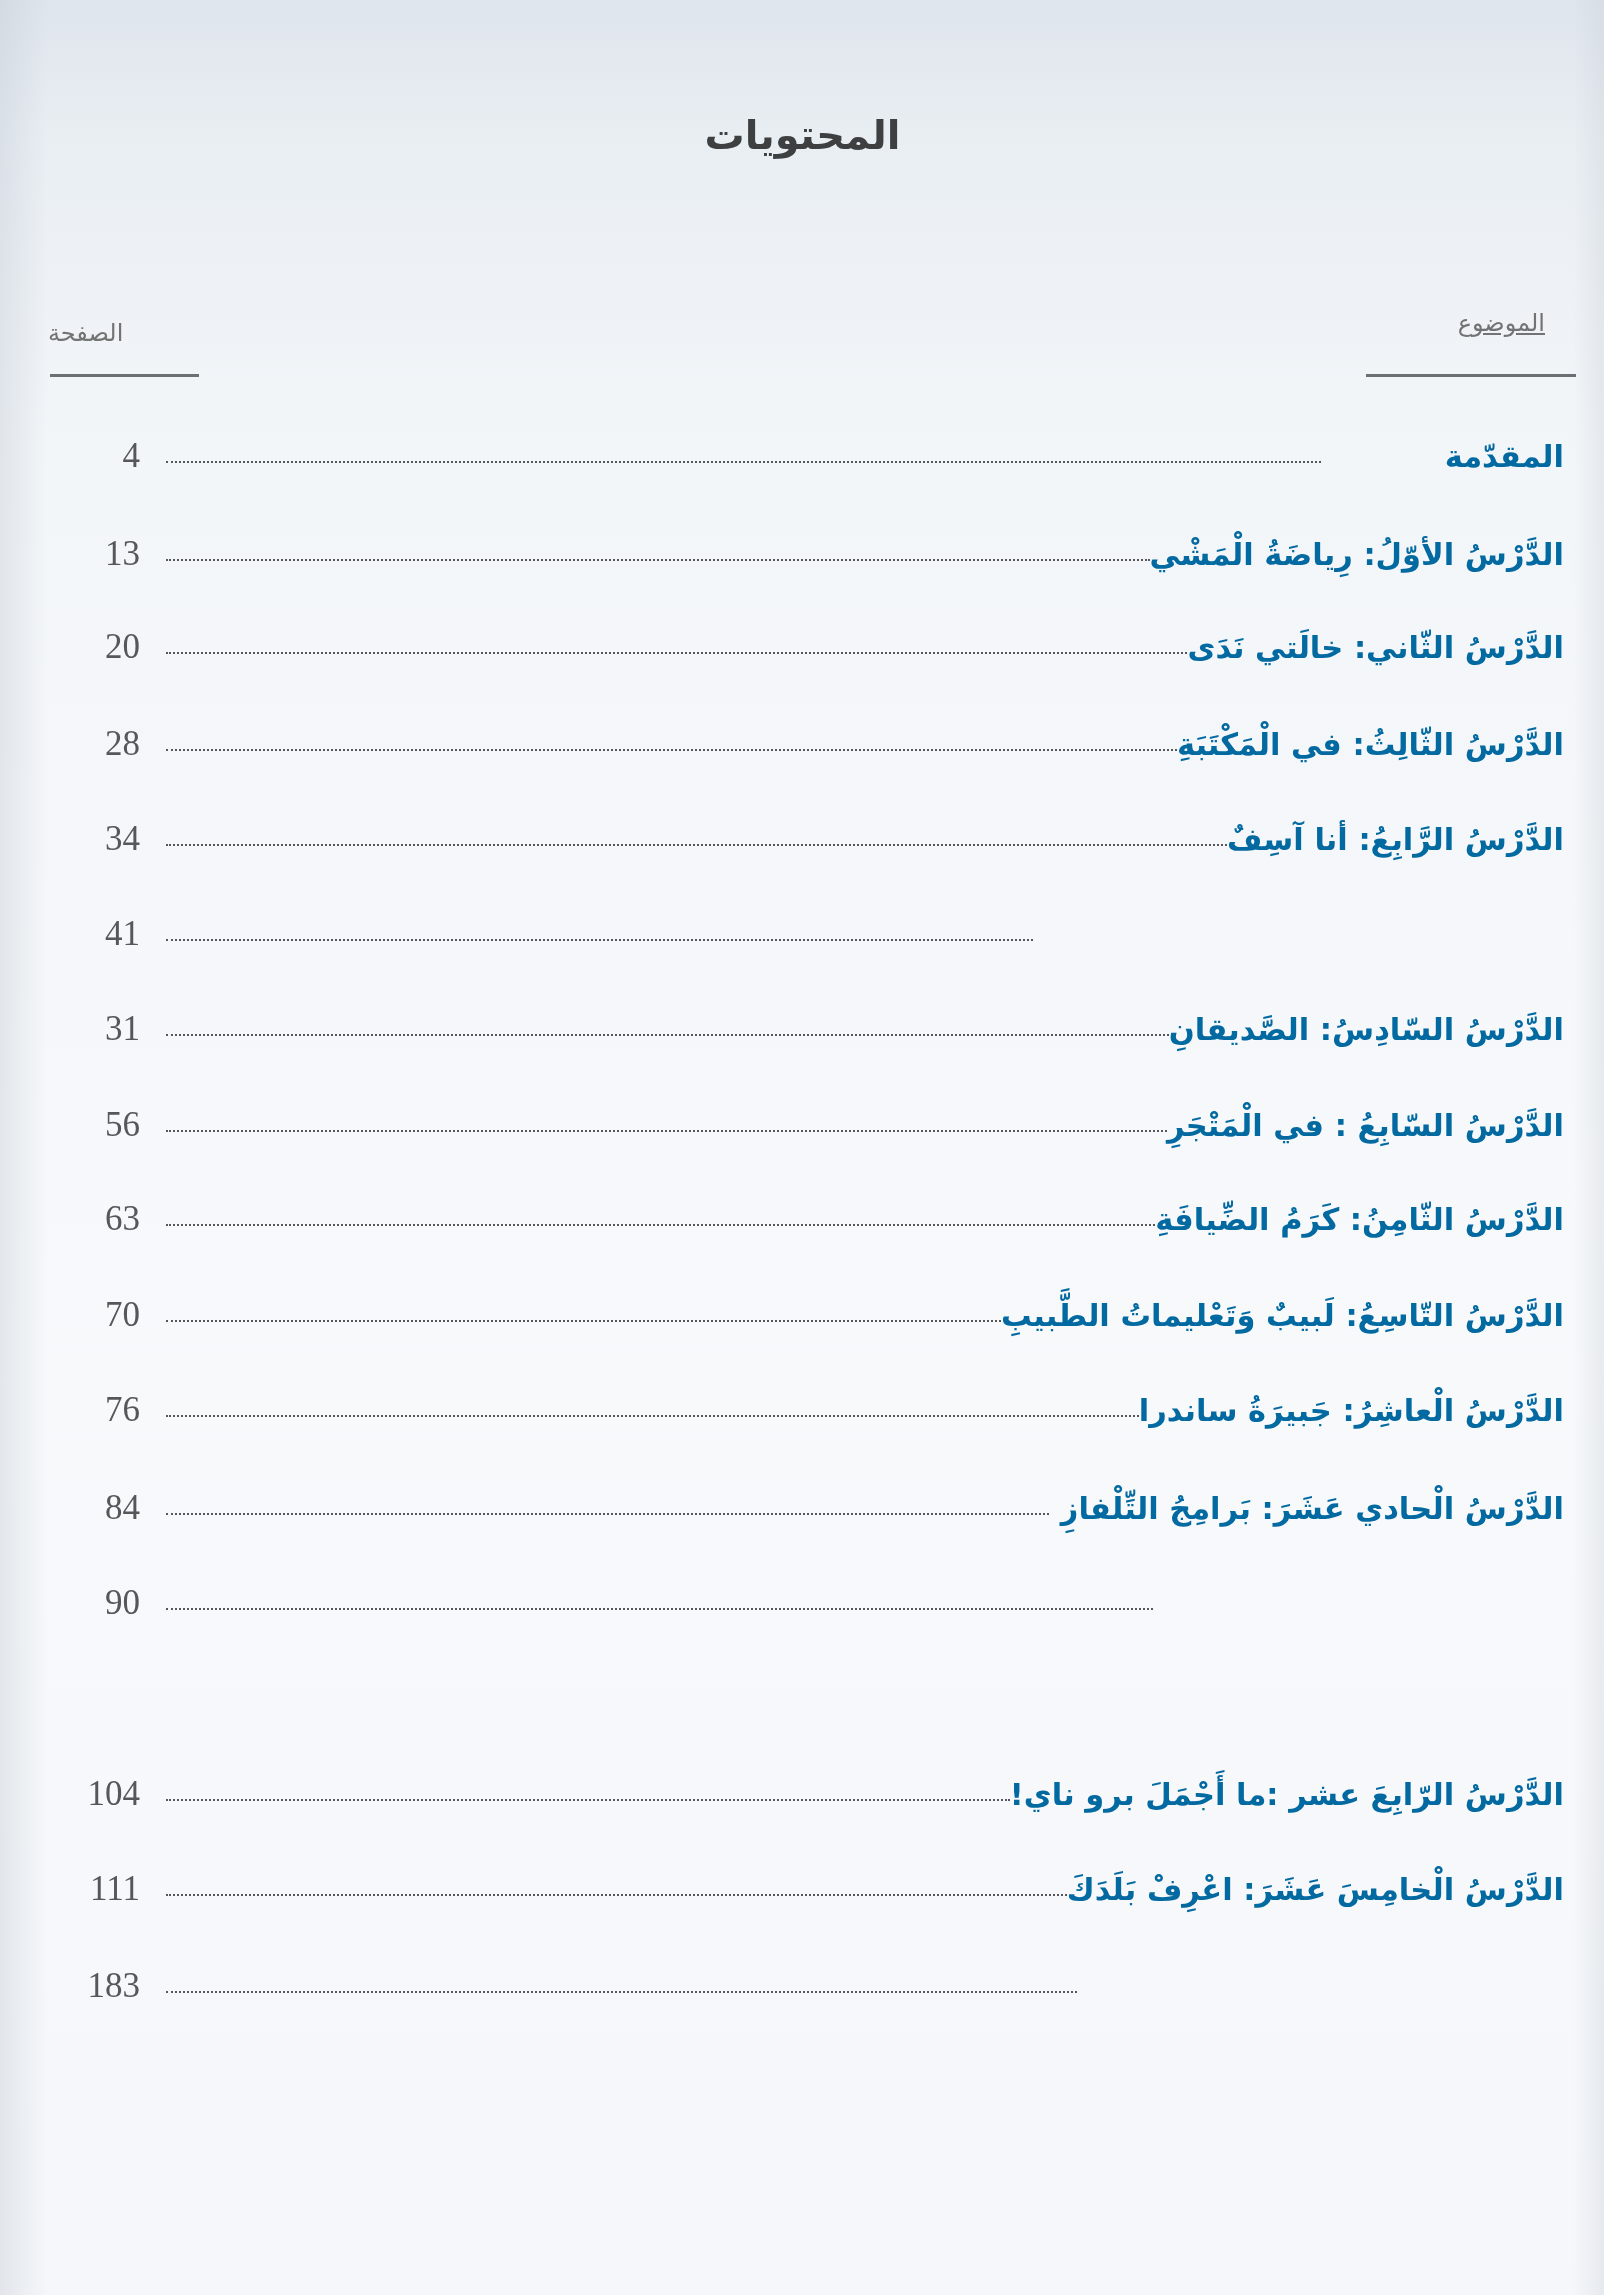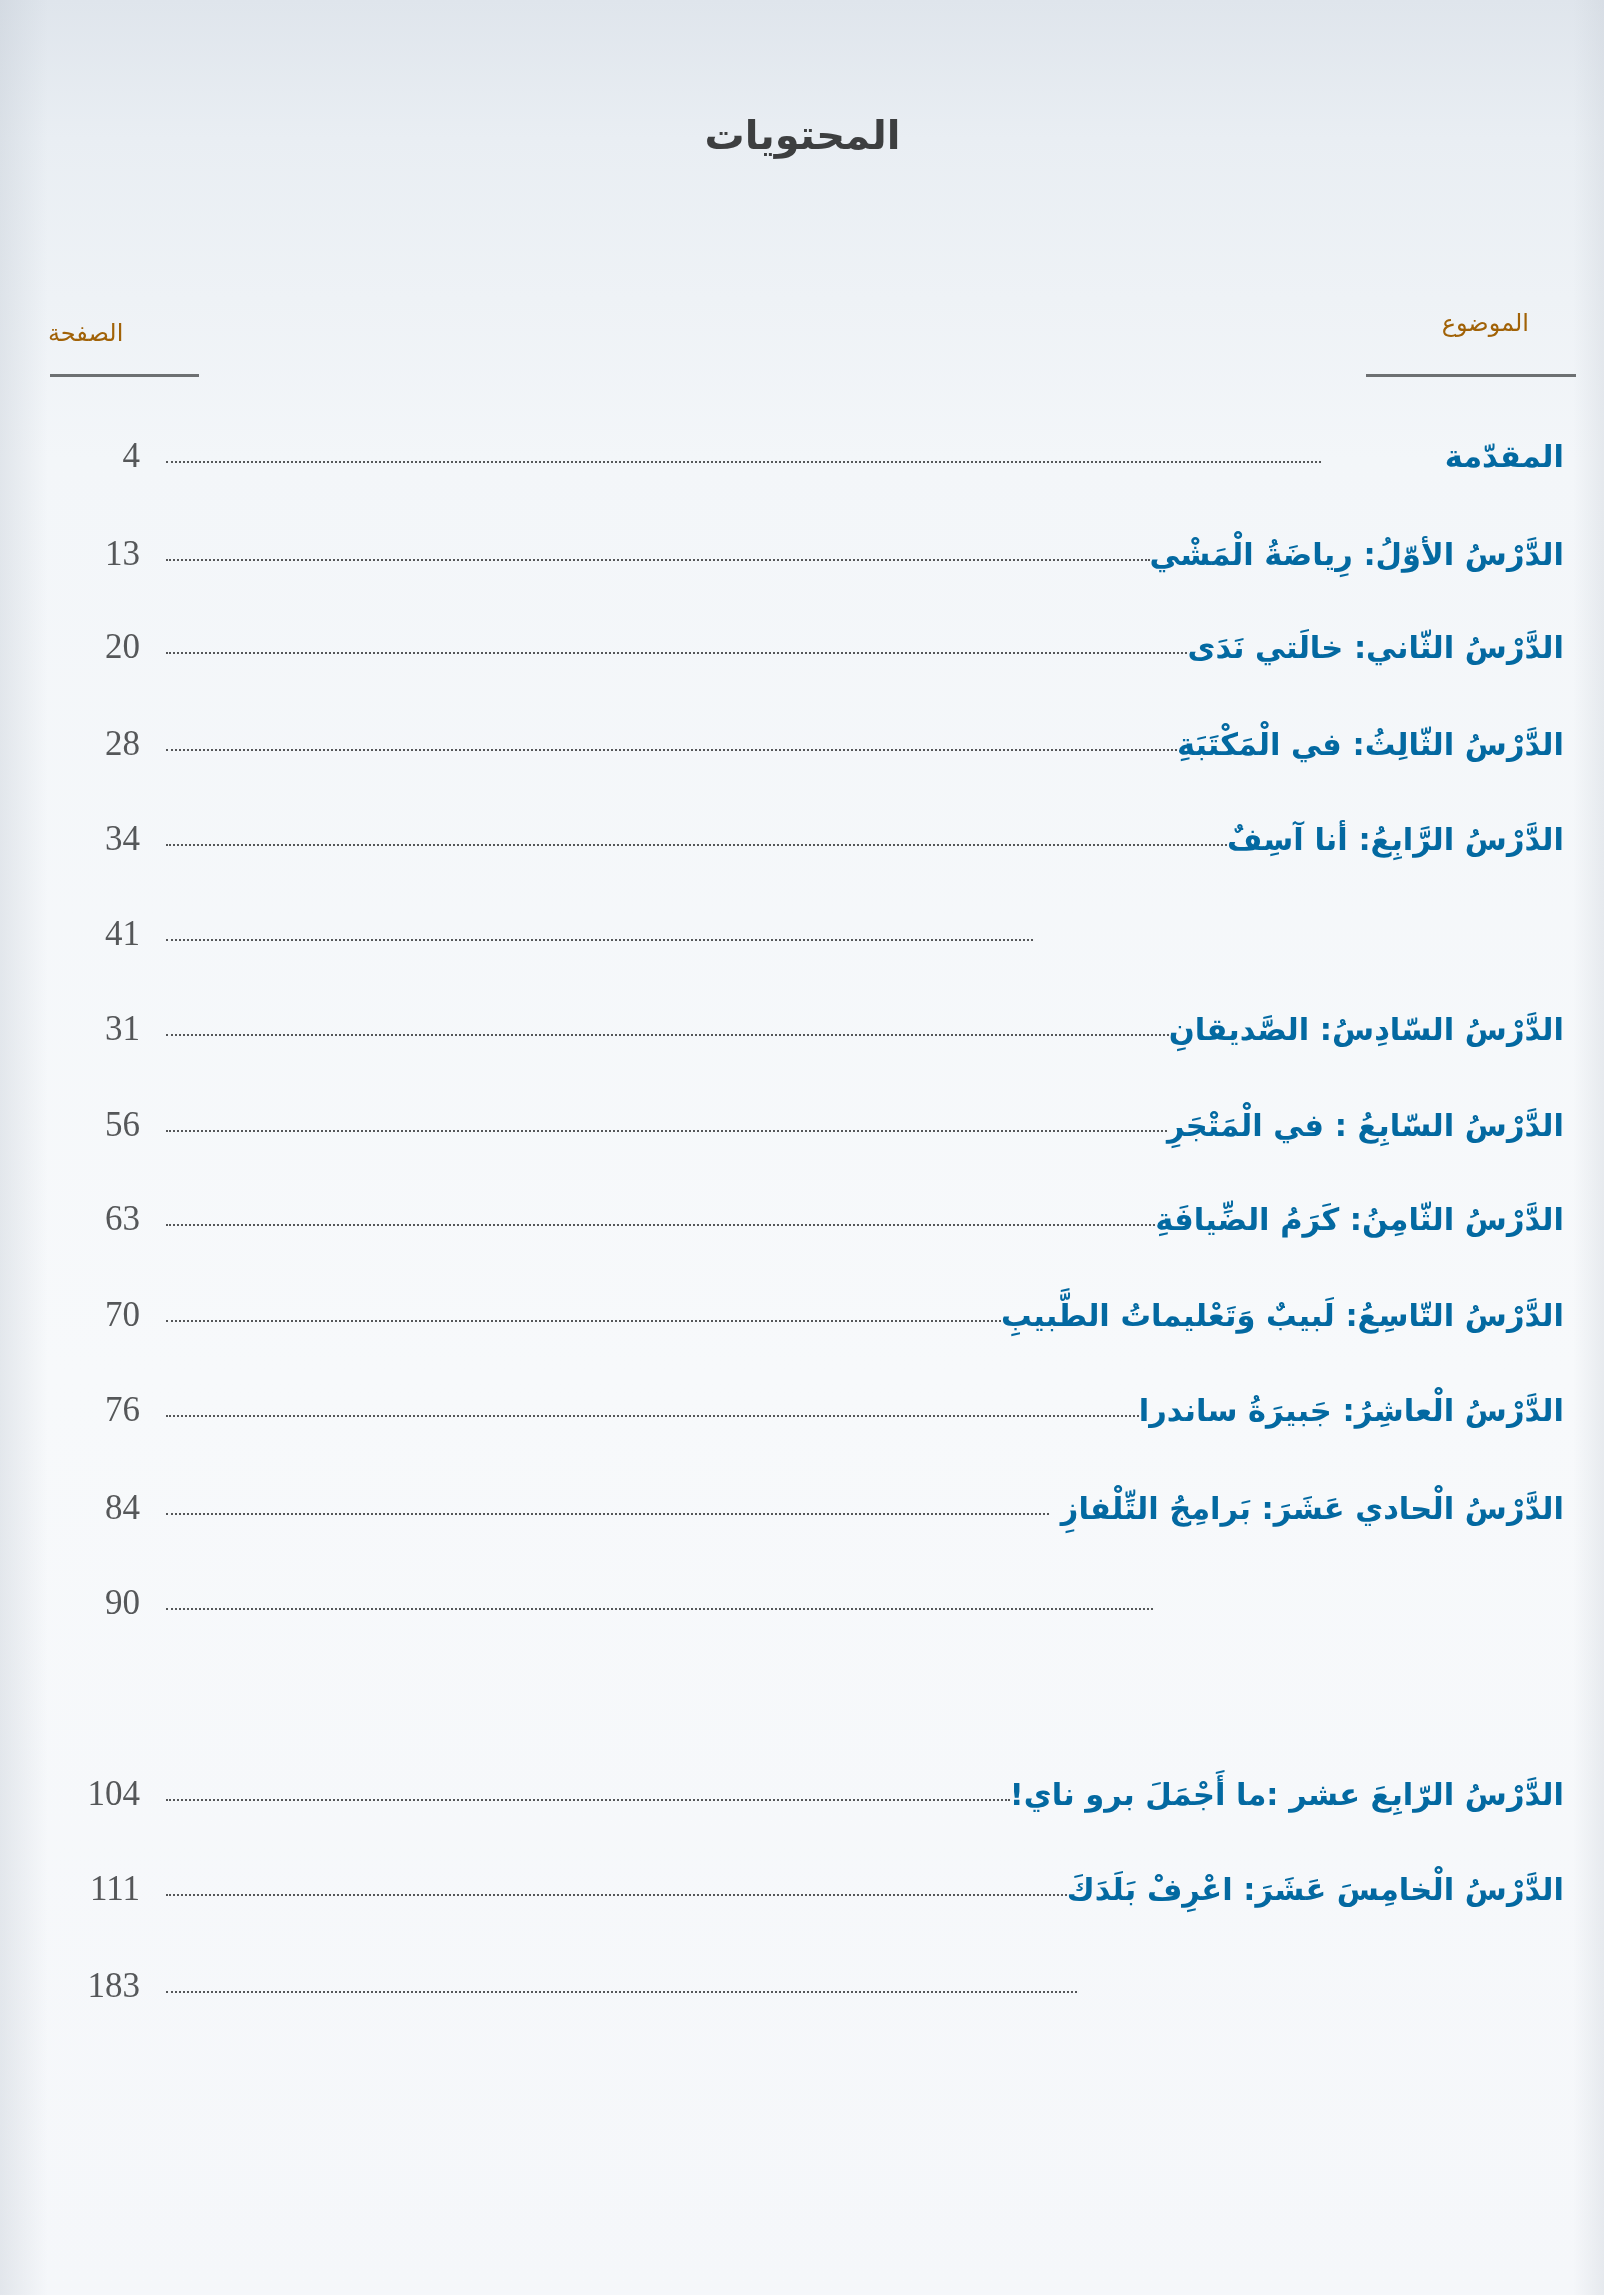--- a/index.html
+++ b/index.html
@@ -12,23 +12,23 @@
   .shade-left { position:absolute; left:0; top:0; width:48px; height:2295px;
     background: linear-gradient(90deg, rgba(190,198,208,0.35), rgba(255,255,255,0)); }
   .shade-right { position:absolute; right:0; top:0; width:32px; height:2295px;
     background: linear-gradient(270deg, rgba(200,206,214,0.35), rgba(255,255,255,0)); }
 
   .page-title {
     position:absolute; top:112px; left:0; width:1605px; text-align:center;
     font-size:40px; font-weight:bold; color:#3d3f40; direction:rtl;
   }
   .col-head {
-    position:absolute; font-size:24px; color:#a16207; direction:rtl;
+    position:absolute; font-size:24px; color:#737373; direction:rtl;
   }
-  .col-head-topic { right:76px; top:309px; }
+  .col-head-topic { right:60px; top:309px;text-decoration:underline; }
   .col-head-page { left:48px; top:319px; }
   .rule { position:absolute; height:3.2px; background:#6d7072; }
   .rule-topic { left:1366px; width:210px; top:374px; }
   .rule-page { left:50px; width:149px; top:374px; }
 
   .toc { position:absolute; left:0; top:0; width:1605px; height:2295px; }
   .row { position:absolute; left:48px; width:1516px; height:56px; display:flex; align-items:center; direction:ltr; }
   .pnum {
     width:92px; text-align:right; font-family:"Liberation Serif", serif;
     font-size:35px; color:#555759; flex:0 0 auto;

